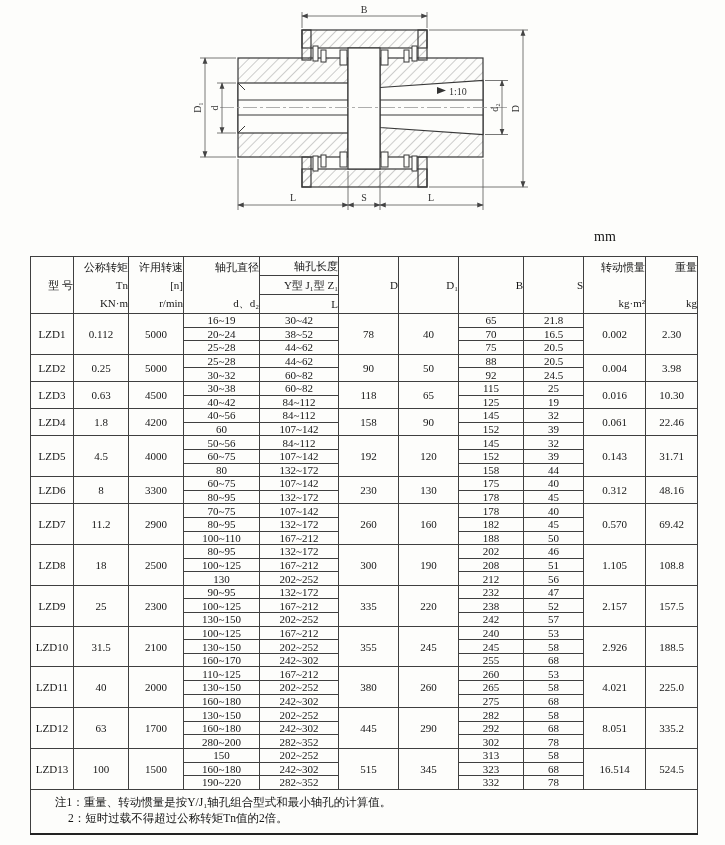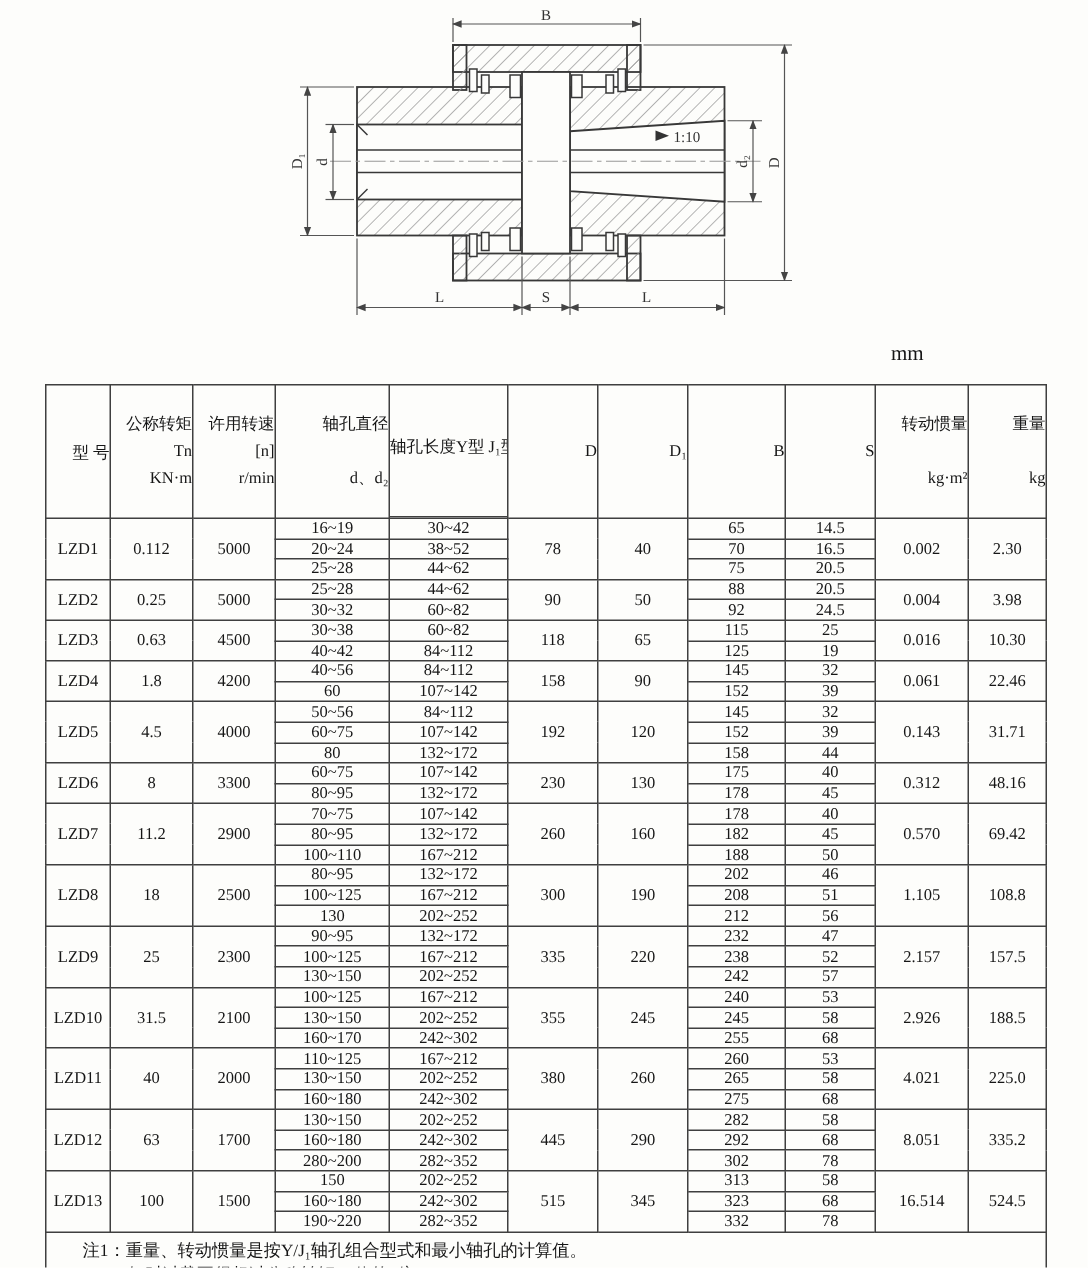--- a/index.html
+++ b/index.html
@@ -24,21 +24,21 @@
     border-collapse:collapse; table-layout:fixed;
     font-size:11px; text-align:center;
   }
   table.spec th, table.spec td {
     border:1px solid #3f3f3f; padding:0; font-weight:normal;
     overflow:hidden; white-space:nowrap;
   }
   table.spec thead th { height:56px; vertical-align:middle; font-size:11px;text-align:right; }
   .hdr-stack { display:flex; flex-direction:column; justify-content:space-between; height:52px; padding:1px 0; }
   .hdr-stack div { line-height:16px; }
-  .hdr-ruled { display:flex; flex-direction:row; height:56px;margin-top:32px; }
+  .hdr-ruled { display:flex; flex-direction:column; height:56px; }
   .hdr-ruled div { flex:1; line-height:18px; border-bottom:1px solid #3f3f3f; }
   .hdr-ruled div:last-child { border-bottom:none; }
   table.spec tbody td { height:12.6px; line-height:12px; }
   table.spec tfoot td {
     text-align:left; font-size:11.5px; padding:4px 4px 7px 24px;
     border-bottom:2px solid #222; line-height:16px;
   }
   .note-2 { padding-left:13px; }
 </style>
 </head>
@@ -216,21 +216,21 @@
     <tbody>
         <tr>
           <td rowspan="3">LZD1</td>
           <td rowspan="3">0.112</td>
           <td rowspan="3">5000</td>
           <td>16~19</td>
           <td>30~42</td>
           <td rowspan="3">78</td>
           <td rowspan="3">40</td>
           <td>65</td>
-          <td>14.5</td>
+          <td>21.8</td>
           <td rowspan="3">0.002</td>
           <td rowspan="3">2.30</td>
         </tr>
         <tr>
           <td>20~24</td>
           <td>38~52</td>
           <td>70</td>
           <td>16.5</td>
         </tr>
         <tr>

